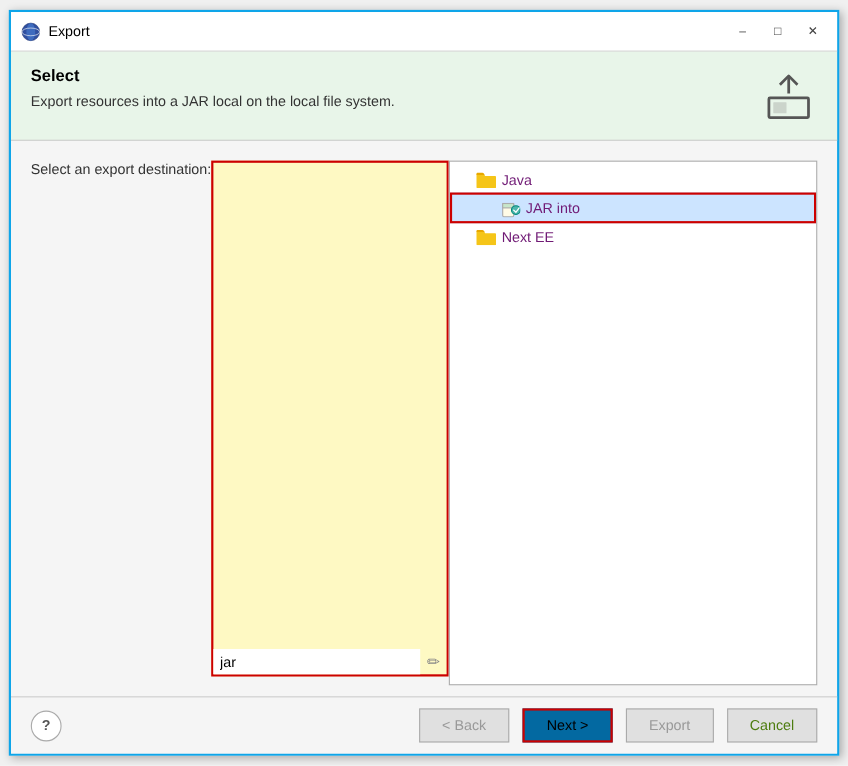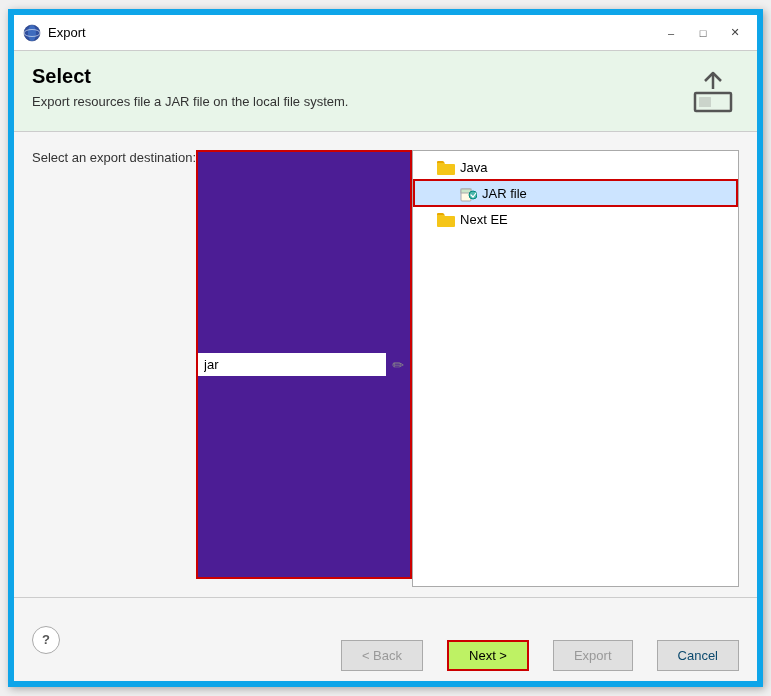--- a/index.html
+++ b/index.html
@@ -12,21 +12,21 @@
       justify-content: center;
       align-items: center;
       width: 771px;
       height: 696px;
     }
 
     .window {
       width: 755px;
       height: 678px;
       background: #f5f5f5;
-      border: 6px solid #0ea5e9;
+      border: 2px solid #0ea5e9;
       box-shadow: 2px 2px 8px rgba(0,0,0,0.3);
       display: flex;
       flex-direction: column;
     }
 
     
     .title-bar {
       background: #fff;
       border-bottom: 1px solid #ccc;
       display: flex;
@@ -79,21 +79,21 @@
       background: #e8f5e9;
       border-bottom: 1px solid #ccc;
       padding: 14px 18px 14px 18px;
       display: flex;
       align-items: flex-start;
       justify-content: space-between;
       flex-shrink: 0;
     }
 
     .header-text h2 {
-      font-size: 20px;
+      font-size: 15px;
       font-weight: bold;
       color: #000;
       margin-bottom: 6px;
     }
 
     .header-text p {
       font-size: 13px;
       color: #333;
     }
 
@@ -115,24 +115,24 @@
     }
 
     .label {
       font-size: 13px;
       color: #333;
       margin-bottom: 6px;
     }
 
     .search-row {
       display: flex;
-      align-items: center;
+      align-items: flex-end;
       margin-bottom: 8px;
       border: 2px solid #cc0000;
-      background: #4c1d95;
+      background: #fef9c3;
     }
 
     .search-input {
       flex: 1;
       border: none;
       outline: none;
       padding: 4px 6px;
       font-size: 13px;
       background: #fff;
     }
@@ -156,21 +156,21 @@
       background: #fff;
       overflow-y: auto;
       padding: 4px 0;
     }
 
     .tree-item {
       display: flex;
       align-items: center;
       padding: 3px 8px;
       cursor: pointer;
-      color: #000000;
+      color: #701a75;
       font-size: 13px;
     }
 
     .tree-item.selected {
       background: #cce4ff;
       border: 2px solid #cc0000;
     }
 
     .tree-item-icon {
       width: 18px;
@@ -211,37 +211,36 @@
       cursor: pointer;
       font-size: 13px;
       font-weight: bold;
       color: #555;
       background: #fff;
       flex-shrink: 0;
     }
 
     .footer-buttons {
       display: flex;
-      gap: 24px;
+      gap: 12px;
       margin-left: auto;
-      margin-top: 32px;
     }
 
     .btn {
       padding: 6px 20px;
       border: 1px solid #aaa;
       background: #e0e0e0;
       cursor: pointer;
       font-size: 13px;
-      color: #0c4a6e;
+      color: #4d7c0f;
       min-width: 72px;
     }
 
     .btn.primary {
-      background: #bef264;
+      background: #0369a1;
       border: 2px solid #cc0000;
       color: #000;
       font-weight: 500;
     }
 
     .btn:disabled {
       color: #999;
       cursor: default;
     }
   </style>
@@ -263,21 +262,21 @@
     <div class="title-bar-controls">
       <button class="title-btn">–</button>
       <button class="title-btn">□</button>
       <button class="title-btn close">✕</button>
     </div>
   </div>
 
   <div class="header-area">
     <div class="header-text">
       <h2>Select</h2>
-      <p>Export resources file a JAR file on the local file system.</p>
+      <p>Export resources into a JAR local on the local file system.</p>
     </div>
     <div class="header-icon">
 
       <svg width="48" height="48" viewBox="0 0 48 48" fill="none">
         <rect x="6" y="26" width="36" height="18" rx="1" fill="none" stroke="#555" stroke-width="2.5"></rect>
         <rect x="10" y="30" width="12" height="10" rx="0.5" fill="#888" opacity="0.3"></rect>
         <line x1="24" y1="22" x2="24" y2="6" stroke="#555" stroke-width="2.5"></line>
         <polyline points="16,14 24,6 32,14" fill="none" stroke="#555" stroke-width="2.5" stroke-linejoin="round"></polyline>
         <line x1="16" y1="26" x2="32" y2="26" stroke="#555" stroke-width="1" opacity="0.4"></line>
       </svg>
@@ -308,21 +307,21 @@
       <div class="tree-item indent2 selected">
         <span class="tree-item-icon">
 
           <svg width="18" height="18" viewBox="0 0 18 18">
             <rect x="2" y="5" width="10" height="12" rx="1" fill="#fffbe6" stroke="#aaa" stroke-width="1"></rect>
             <rect x="2" y="5" width="10" height="4" rx="0" fill="#c8e6c9" stroke="#aaa" stroke-width="1"></rect>
             <circle cx="14" cy="11" r="4" fill="#4db6ac" stroke="#00897b" stroke-width="1"></circle>
             <path d="M12 11 L14 13 L17 9" stroke="#fff" stroke-width="1.2" fill="none" stroke-linecap="round"></path>
           </svg>
         </span>
-        <span>JAR file</span>
+        <span>JAR into</span>
       </div>
 
 
       <div class="tree-item indent1">
         <span class="tree-item-icon">
           <svg width="18" height="16" viewBox="0 0 18 16">
             <path d="M0 4 Q0 3 1 3 L6 3 Q7 3 7.5 4 L8 5 L17 5 Q18 5 18 6 L18 15 Q18 16 17 16 L1 16 Q0 16 0 15 Z" fill="#F5C518"></path>
             <path d="M0 4 L0 3 Q0 2 1 2 L5.5 2 Q6.5 2 7 3 L7.5 4 Z" fill="#e8a800"></path>
           </svg>
         </span>

